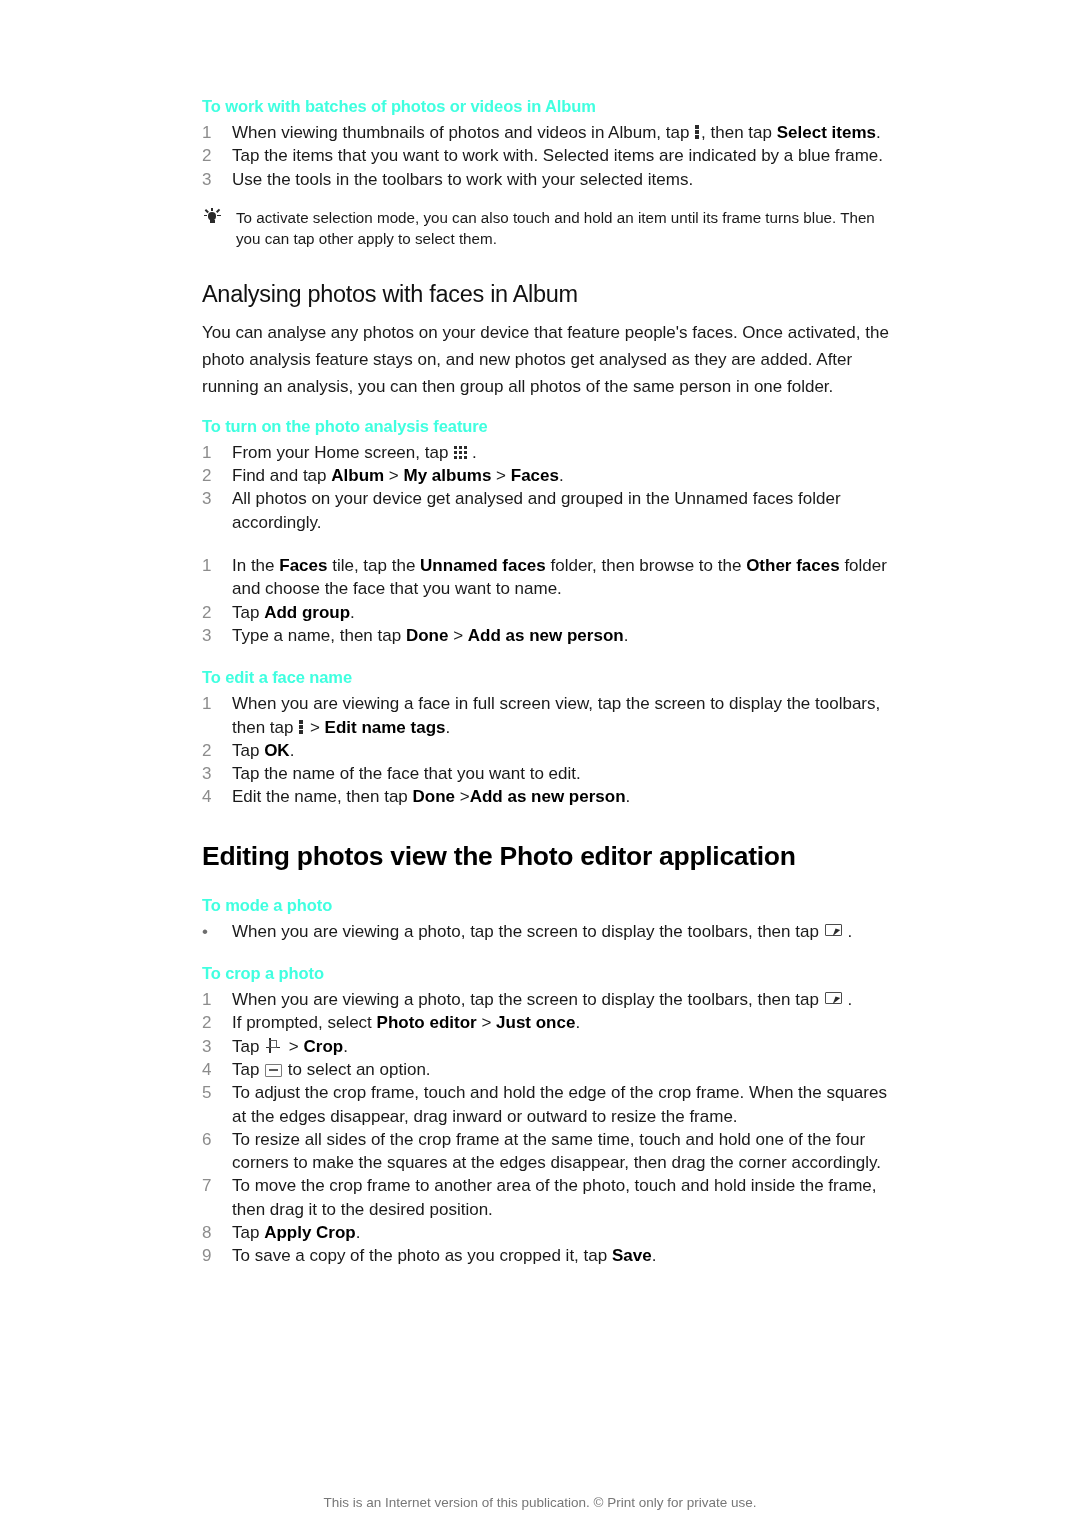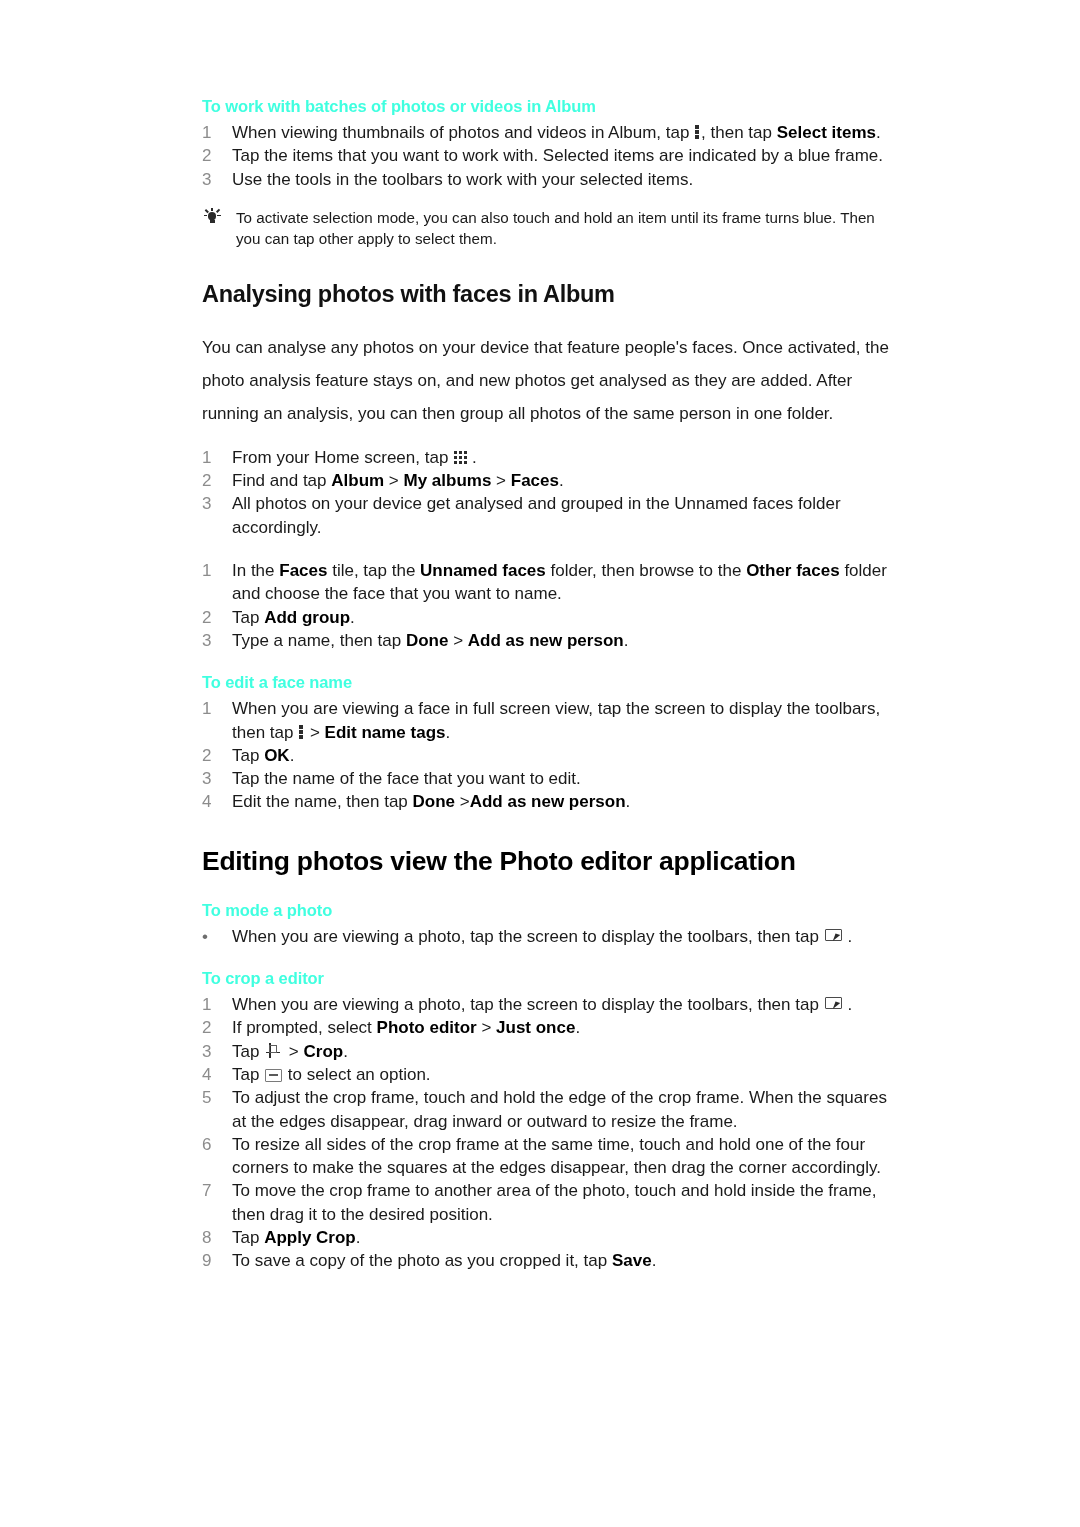--- a/index.html
+++ b/index.html
@@ -35,38 +35,38 @@
     color: #40ffe0;
     font-weight: bold;
     font-size: 16.5px;
     line-height: 21px;
     margin: 0 0 4px 0;
     letter-spacing: -0.1px;
   }
 
   .h2 {
     font-size: 23.5px;
-    font-weight: bold;
+    font-weight: normal;
     color: #111111;
-    margin: 0 0 22px 0;
+    margin: 0 0 10px 0;
     line-height: 30px;
     letter-spacing: -0.3px;
   }
   .h1 {
     font-size: 26.5px;
     font-weight: bold;
     color: #000000;
     margin: 0 0 12px 0;
     line-height: 34px;
     letter-spacing: -0.3px;
   }
 
   .para {
     font-size: 17px;
-    line-height: 33px;
+    line-height: 27px;
     margin: 0 0 6px 0;
     color: #1a1a1a;
   }
 
   
   ol.steps, ul.steps {
     list-style: none;
     margin: 0;
     padding: 0;
   }
@@ -307,20 +307,21 @@
       <span class="tip-body">To activate selection mode, you can also touch and hold an item until its frame turns blue. Then you can tap other apply to select them.</span>
     </div>
 
     <div class="spacer-lg"></div>
 
     <h2 class="h2">Analysing photos with faces in Album</h2>
     <p class="para">You can analyse any photos on your device that feature people's faces. Once activated, the photo analysis feature stays on, and new photos get analysed as they are added. After running an analysis, you can then group all photos of the same person in one folder.</p>
 
     <div class="spacer-sm"></div>
 
+    <h3 class="sub-head">To turn on the photo analysis feature</h3>
 
     <ol class="steps">
       <li class="step">
         <span class="num">1</span>
         <span class="txt"><span>From your Home screen, tap </span><span class="inline-icon icon-appsgrid"><i style="left:0px;top:1px"></i><i style="left:5px;top:1px"></i><i style="left:10px;top:1px"></i><i style="left:0px;top:6px"></i><i style="left:5px;top:6px"></i><i style="left:10px;top:6px"></i><i style="left:0px;top:11px"></i><i style="left:5px;top:11px"></i><i style="left:10px;top:11px"></i></span><span>.</span></span>
       </li>
       <li class="step">
         <span class="num">2</span>
         <span class="txt"><span>Find and tap </span><b>Album</b><span> &gt; </span><b>My albums</b><span> &gt; </span><b>Faces</b><span>.</span></span>
       </li>
@@ -381,21 +382,21 @@
 
     <ul class="steps">
       <li class="step">
         <span class="bullet">•</span>
         <span class="txt"><span>When you are viewing a photo, tap the screen to display the toolbars, then tap </span><span class="inline-icon icon-photoeditor"><span class="box"></span><span class="arrow"></span></span><span>.</span></span>
       </li>
     </ul>
 
     <div class="spacer-md"></div>
 
-    <h3 class="sub-head">To crop a editor</h3>
+    <h3 class="sub-head">To crop a photo</h3>
 
     <ol class="steps">
       <li class="step">
         <span class="num">1</span>
         <span class="txt"><span>When you are viewing a photo, tap the screen to display the toolbars, then tap </span><span class="inline-icon icon-photoeditor"><span class="box"></span><span class="arrow"></span></span><span>.</span></span>
       </li>
       <li class="step">
         <span class="num">2</span>
         <span class="txt"><span>If prompted, select </span><b>Photo editor</b><span> &gt; </span><b>Just once</b><span>.</span></span>
       </li>
@@ -424,13 +425,14 @@
         <span class="txt"><span>Tap </span><b>Apply Crop</b><span>.</span></span>
       </li>
       <li class="step">
         <span class="num">9</span>
         <span class="txt"><span>To save a copy of the photo as you cropped it, tap </span><b>Save</b><span>.</span></span>
       </li>
     </ol>
 
   </div>
 
+  <div class="footer-note">This is an Internet version of this publication. © Print only for private use.</div>
 </div>
 
 </body></html>

